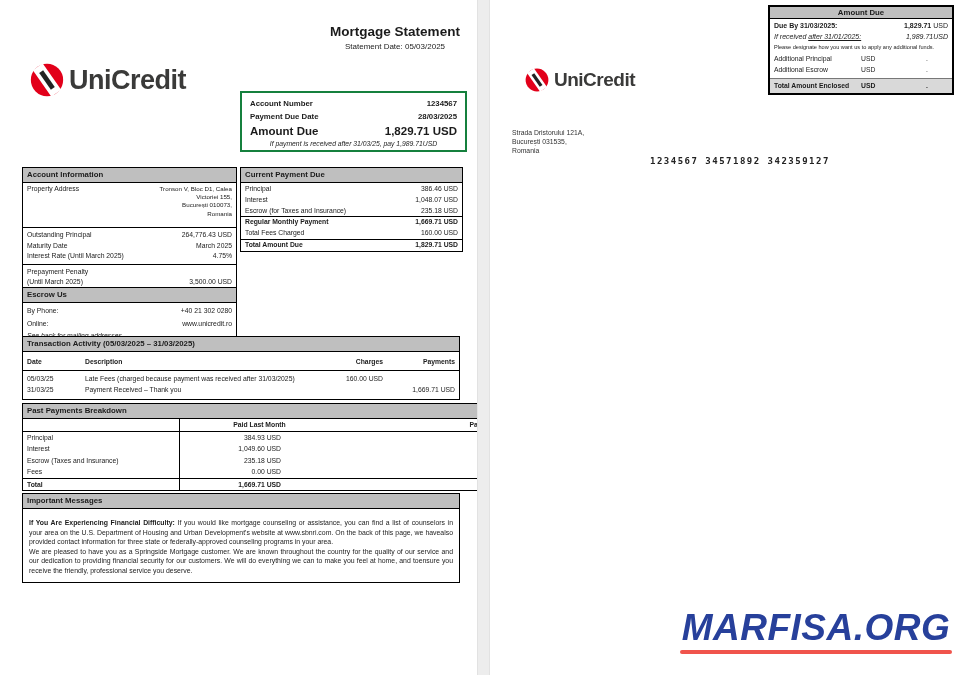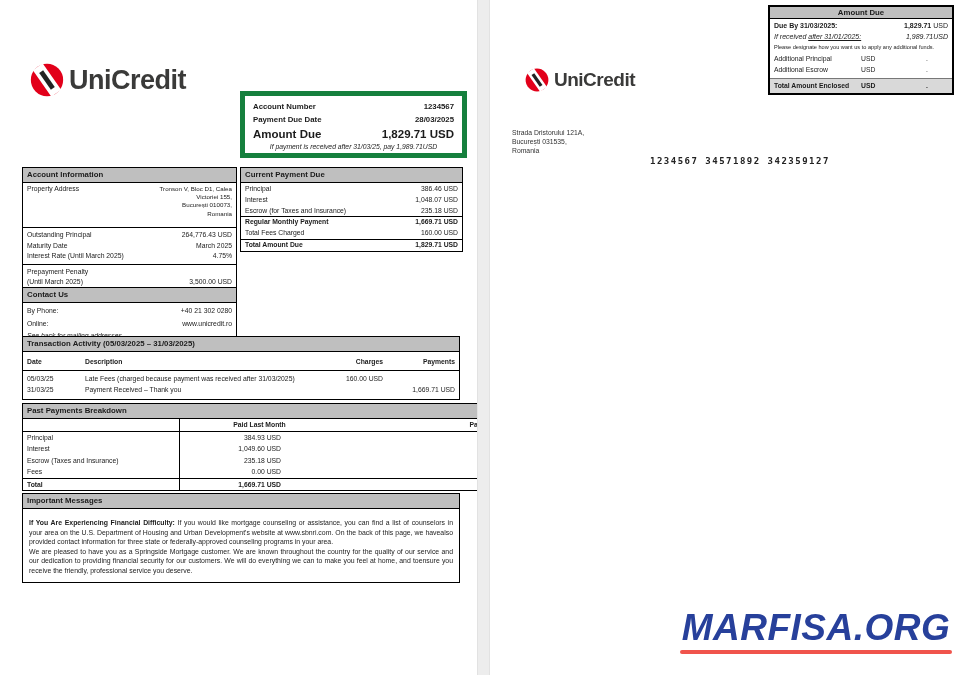--- a/index.html
+++ b/index.html
@@ -23,21 +23,21 @@
   
   .title-block { position:absolute; left:305px; top:24px; width:180px; text-align:center; }
   .doc-title { font-size:13.5px; font-weight:bold; }
   .doc-date { font-size:8px; margin-top:3px; }
 
   .recipient { position:absolute; left:22px; top:122px; }
   .recipient .name { font-size:8.5px; margin-bottom:2px; }
   .recipient .addr { font-size:6.8px; line-height:8.6px; color:#333; }
 
   
-  .summary-box { position:absolute; left:240px; top:91px; width:227px; border:5px solid #15803d; padding:4px 8px 3px 8px; background:#fff; }
+  .summary-box { position:absolute; left:240px; top:91px; width:227px; border:2px solid #15803d; padding:4px 8px 3px 8px; background:#fff; }
   .sb-row { display:flex; justify-content:space-between; font-size:7.8px; font-weight:bold; line-height:13px; }
   .sb-amount { display:flex; justify-content:space-between; font-size:11.5px; font-weight:bold; margin-top:2px; }
   .sb-note { font-size:6.8px; font-style:italic; text-align:center; margin-top:3px; }
 
   
   .sec-header { background:#bfbfbf; border:1px solid #000; font-size:7.8px; font-weight:bold; padding:2px 4px; line-height:10px; }
   .sec-body { border:1px solid #000; border-top:none; background:#fff; }
 
   
   #acct-info { position:absolute; left:22px; top:167px; width:215px; }
@@ -119,20 +119,24 @@
       <svg viewBox="0 0 40 40">
         <circle cx="20" cy="20" r="19" fill="#e2001a"></circle>
         <g transform="rotate(-35 20 20)">
           <rect x="13" y="1" width="14" height="38" fill="#ffffff"></rect>
           <rect x="17.2" y="8" width="5.6" height="24" fill="#232323"></rect>
         </g>
       </svg>
       <span class="logo-text">UniCredit</span>
     </div>
 
+    <div class="title-block">
+      <div class="doc-title">Mortgage Statement</div>
+      <div class="doc-date">Statement Date: 05/03/2025</div>
+    </div>
 
 
     <div class="summary-box">
       <div class="sb-row">
         <span>Account Number</span>
         <span>1234567</span>
       </div>
       <div class="sb-row">
         <span>Payment Due Date</span>
         <span>28/03/2025</span>
@@ -172,21 +176,21 @@
           <div>Prepayment Penalty</div>
           <div class="l2">
             <span>(Until  March 2025)</span>
             <span>3,500.00 USD</span>
           </div>
         </div>
       </div>
     </div>
 
     <div id="contact-us">
-      <div class="sec-header">Contact Us</div>
+      <div class="sec-header">Escrow Us</div>
       <div class="sec-body">
         <div class="kv">
           <span>By Phone:</span>
           <span>+40 21 302 0280</span>
         </div>
         <div class="kv">
           <span>Online:</span>
           <span>www.unicredit.ro</span>
         </div>
         <div class="contact-note">See back for mailing addresses</div>

